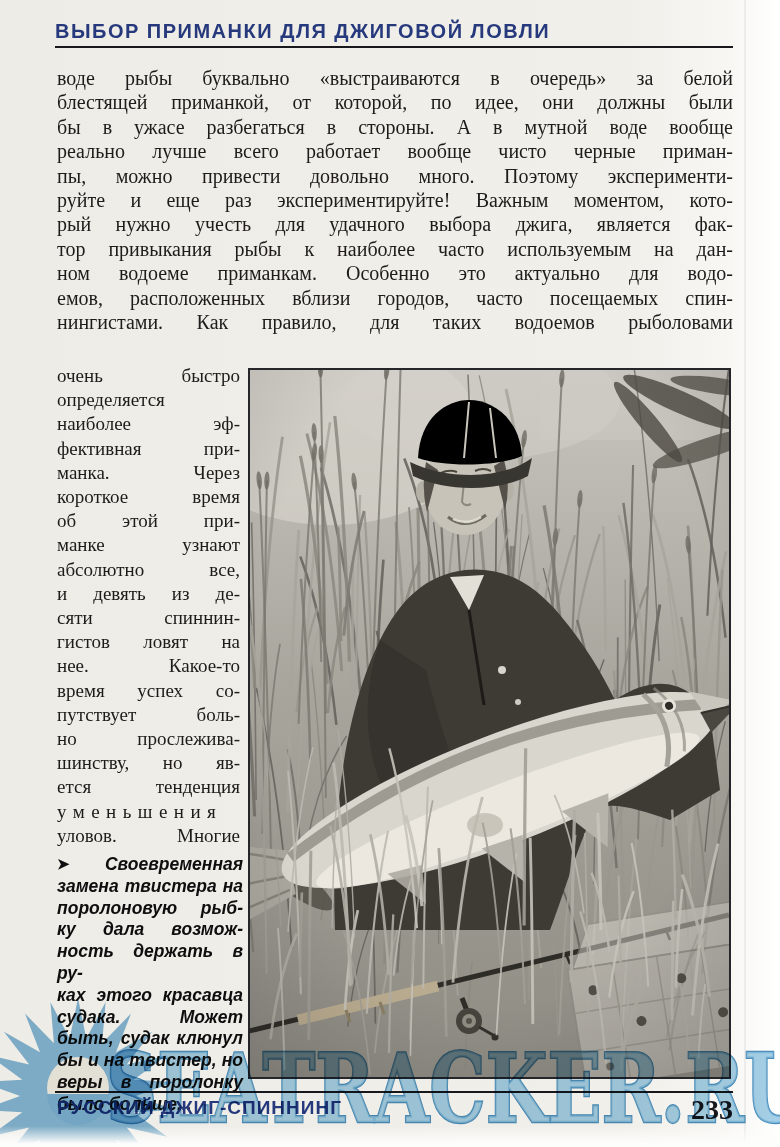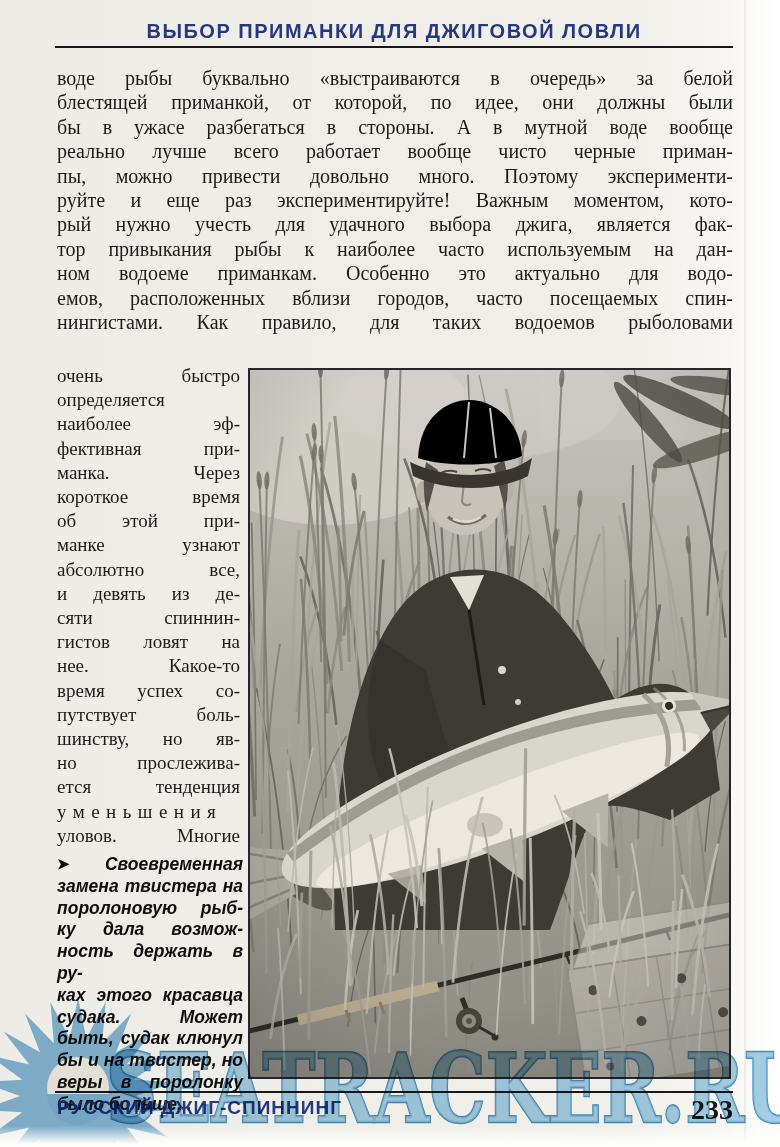--- a/index.html
+++ b/index.html
@@ -6,21 +6,21 @@
   .page{
     position:relative;width:780px;height:1147px;overflow:hidden;
     background:linear-gradient(90deg,#eeece7 0%,#f1efea 80%,#f7f6f2 93%,#ffffff 100%);
     font-family:"Liberation Serif",serif;color:#1d1c1a;
   }
   .edge-shadow{position:absolute;top:0;left:744px;width:2px;height:1147px;background:rgba(0,0,0,0.05);}
   .bottom-fade{position:absolute;left:0;top:1126px;width:780px;height:21px;
     background:linear-gradient(180deg,rgba(255,255,255,0),#fdfdfc 85%);}
   
   .running-head{
-    position:absolute;top:20px;left:55px;width:678px;text-align:center;
+    position:absolute;top:20px;left:55px;width:678px;text-align:left;
     font-family:"Liberation Sans",sans-serif;font-weight:700;font-size:20px;
     letter-spacing:1.5px;color:#26397c;
   }
   .head-rule{position:absolute;top:46px;left:55px;width:678px;height:2px;background:#17171c;}
   
   .intro{position:absolute;top:66px;left:57px;width:676px;font-size:20px;line-height:24.4px;}
   .intro .line{text-align:justify;text-align-last:justify;white-space:nowrap;}
   
   .left-col{position:absolute;top:364px;left:57px;width:183px;font-size:19px;line-height:24.2px;}
   .left-col .line{text-align:justify;text-align-last:justify;}
@@ -95,22 +95,22 @@
       <div class="line">короткое время</div>
       <div class="line">об этой при-</div>
       <div class="line">манке узнают</div>
       <div class="line">абсолютно все,</div>
       <div class="line">и девять из де-</div>
       <div class="line">сяти спиннин-</div>
       <div class="line">гистов ловят на</div>
       <div class="line">нее. Какое-то</div>
       <div class="line">время успех со-</div>
       <div class="line">путствует боль-</div>
+      <div class="line">но прослежива-</div>
       <div class="line">шинству, но яв-</div>
-      <div class="line">но прослежива-</div>
       <div class="line">ется тенденция</div>
       <div class="line">уменьшения</div>
       <div class="line">уловов. Многие</div>
     </div>
 
   <div class="caption">
     <div class="line caption-first">
       <span class="bullet">➤</span>
       <span>Своевременная</span>
     </div>

